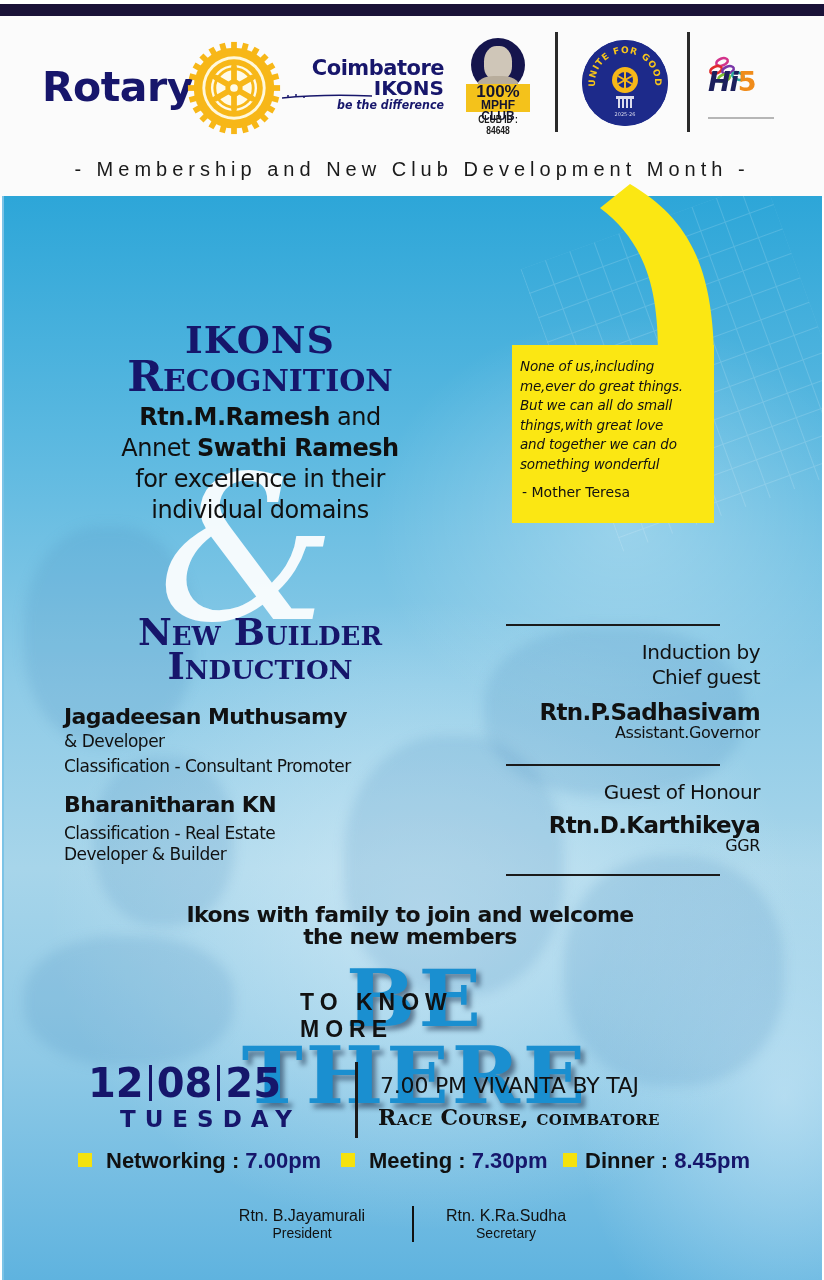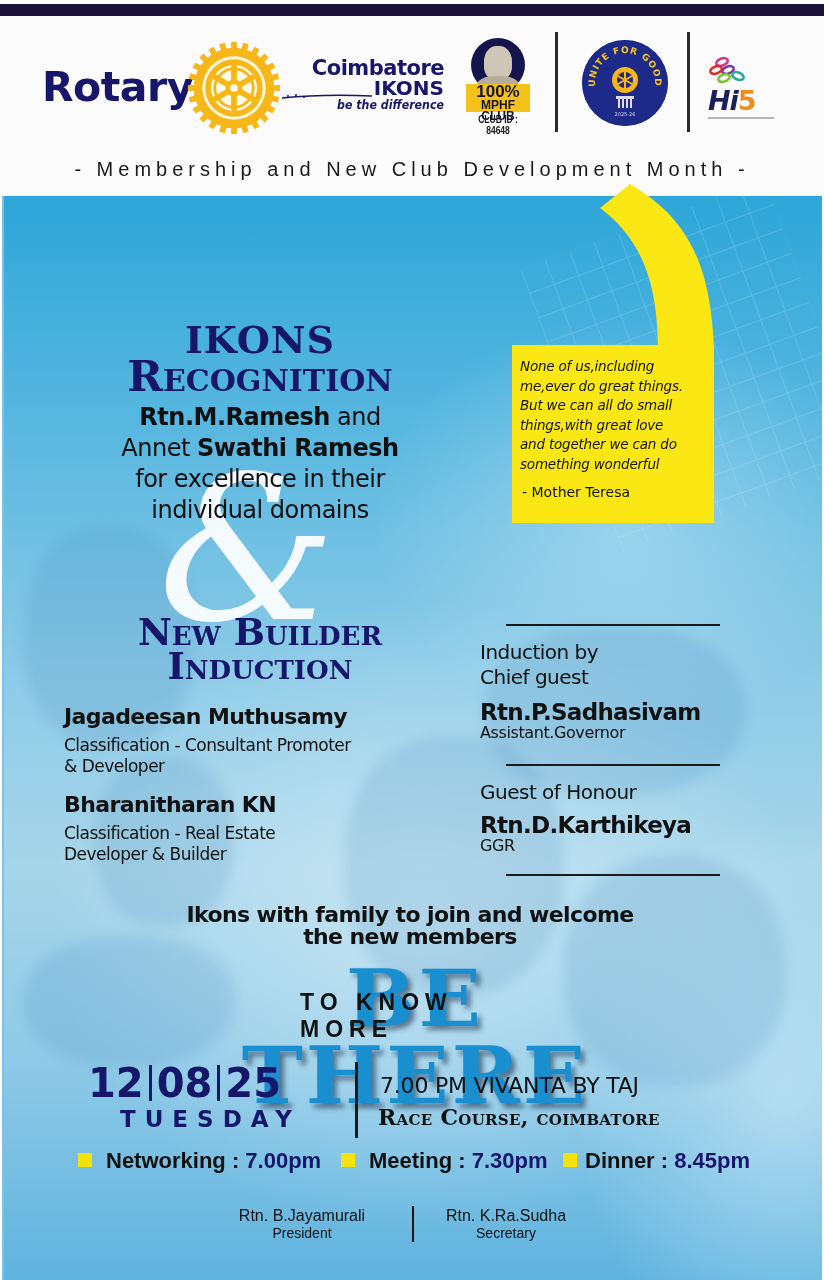--- a/index.html
+++ b/index.html
@@ -27,21 +27,21 @@
   .mphf .tag { position: absolute; left: 0; top: 46px; width: 64px; height: 28px; background: #f4c21b; text-align: center; color: #14142e; font-weight: 700; }
   .mphf .tag .pct { font-size: 17px; line-height: 16px; display: block; font-family: "Liberation Sans", sans-serif; }
   .mphf .tag .mp { font-size: 12px; line-height: 11px; display: block; font-family: "Liberation Sans", sans-serif; }
   .mphf .clubid { position: absolute; left: -2px; top: 76px; width: 68px; text-align: center; font-family: "Liberation Sans", sans-serif; font-weight: 700; font-size: 10px; color: #1b1b1b; transform: scaleX(0.85); }
 
   .vdiv { position: absolute; width: 3px; background: #2a2a2a; }
 
   .unite { position: absolute; left: 582px; top: 40px; width: 86px; height: 86px; border-radius: 50%; background: #1d2a8a; }
 
   .hi5 { position: absolute; left: 706px; top: 58px; width: 72px; height: 70px; }
-  .hi5 .text { position: absolute; left: 2px; top: 27px; font-family: "DejaVu Sans", sans-serif; font-weight: 700; font-style: italic; font-size: 27px; color: #1c1f5c; letter-spacing: -1px; text-align: right; }
+  .hi5 .text { position: absolute; left: 2px; top: 8px; font-family: "DejaVu Sans", sans-serif; font-weight: 700; font-style: italic; font-size: 27px; color: #1c1f5c; letter-spacing: -1px; text-align: right; }
   .hi5 .text .five { color: #f08c1b; font-style: normal; }
   .hi5 .sub { position: absolute; left: 2px; top: 59px; width: 66px; height: 2px; background: #888; opacity: .6; }
 
   .theme { position: absolute; left: 0; top: 158px; width: 824px; text-align: center; font-family: "Liberation Sans", sans-serif; font-size: 20px; letter-spacing: 5px; color: #1a1a1a; }
 
   .poster { position: absolute; left: 2px; top: 196px; width: 820px; height: 1084px; overflow: hidden;
     background:
       radial-gradient(ellipse 360px 300px at 620px 330px, rgba(255,255,255,0.30), rgba(255,255,255,0) 70%),
       radial-gradient(ellipse 500px 420px at 420px 720px, rgba(230,245,252,0.55), rgba(230,245,252,0) 75%),
       radial-gradient(ellipse 300px 400px at 780px 900px, rgba(235,248,255,0.45), rgba(235,248,255,0) 70%),
@@ -70,21 +70,21 @@
   .h-induct { position: absolute; left: 80px; width: 360px; text-align: center; font-family: "DejaVu Serif", serif; font-weight: 700; font-variant: small-caps; color: #16166b; }
   .h-induct.i1 { top: 612px; font-size: 37px; line-height: 40px; }
   .h-induct.i2 { top: 646px; font-size: 37px; line-height: 40px; }
 
   .member { position: absolute; left: 64px; width: 360px; text-align: left; color: #111; }
   .member .name { font-family: "DejaVu Sans", sans-serif; font-weight: 700; font-size: 22px; line-height: 28px; letter-spacing: -0.6px; }
   .member .cls { font-family: "DejaVu Sans", sans-serif; font-size: 17px; line-height: 21px; letter-spacing: -0.5px; }
 
   .hr { position: absolute; left: 506px; width: 214px; height: 2px; background: #1a1a1a; }
 
-  .guest { position: absolute; left: 480px; width: 280px; text-align: left; color: #111; }
+  .guest { position: absolute; left: 480px; width: 280px; text-align: right; color: #111; }
   .guest .label { font-family: "DejaVu Sans", sans-serif; font-size: 20px; line-height: 25px; letter-spacing: -0.5px; }
   .guest .name { font-family: "DejaVu Sans", sans-serif; font-weight: 700; font-size: 23px; line-height: 25px; letter-spacing: -0.7px; }
   .guest .role { font-family: "DejaVu Sans", sans-serif; font-size: 16px; line-height: 16px; letter-spacing: -0.4px; }
 
   .invite { position: absolute; left: 160px; top: 904px; width: 500px; text-align: center; font-family: "DejaVu Sans", sans-serif; font-weight: 700; font-size: 22px; line-height: 22px; color: #111; letter-spacing: -0.6px; }
 
   .bethere { position: absolute; left: 210px; top: 955px; width: 410px; text-align: center; font-family: "DejaVu Serif", serif; font-weight: 700; font-size: 82px; line-height: 82px; color: #1a8fd0; letter-spacing: 3px; text-shadow: 4px 5px 5px rgba(20,40,70,0.55); transform: scaleY(0.95); }
   .knowmore { position: absolute; left: 300px; top: 989px; width: 240px; text-align: left; font-family: "Liberation Sans", sans-serif; font-weight: 700; font-size: 23px; color: #111; letter-spacing: 6px; }
 
   .date-big { position: absolute; left: 88px; top: 1062px; width: 270px; font-family: "DejaVu Sans", sans-serif; font-weight: 700; font-size: 40px; line-height: 42px; color: #16166b; letter-spacing: 0px; }
@@ -258,22 +258,22 @@
     <div>something wonderful</div>
   </div>
   <div class="qauth">- Mother Teresa</div>
 </div>
 
 <div class="h-induct i1">New Builder</div>
 <div class="h-induct i2">Induction</div>
 
 <div class="member" style="top:703px;">
   <div class="name">Jagadeesan Muthusamy</div>
+  <div class="cls">&amp; Developer</div>
   <div class="cls" style="margin-top:4px;">Classification - Consultant Promoter</div>
-  <div class="cls">&amp; Developer</div>
 </div>
 <div class="member" style="top:791px;">
   <div class="name">Bharanitharan KN</div>
   <div class="cls" style="margin-top:4px;">Classification - Real Estate</div>
   <div class="cls">Developer &amp; Builder</div>
 </div>
 
 <div class="hr" style="top:624px;"></div>
 <div class="guest" style="top:640px;">
   <div class="label">Induction by</div>

